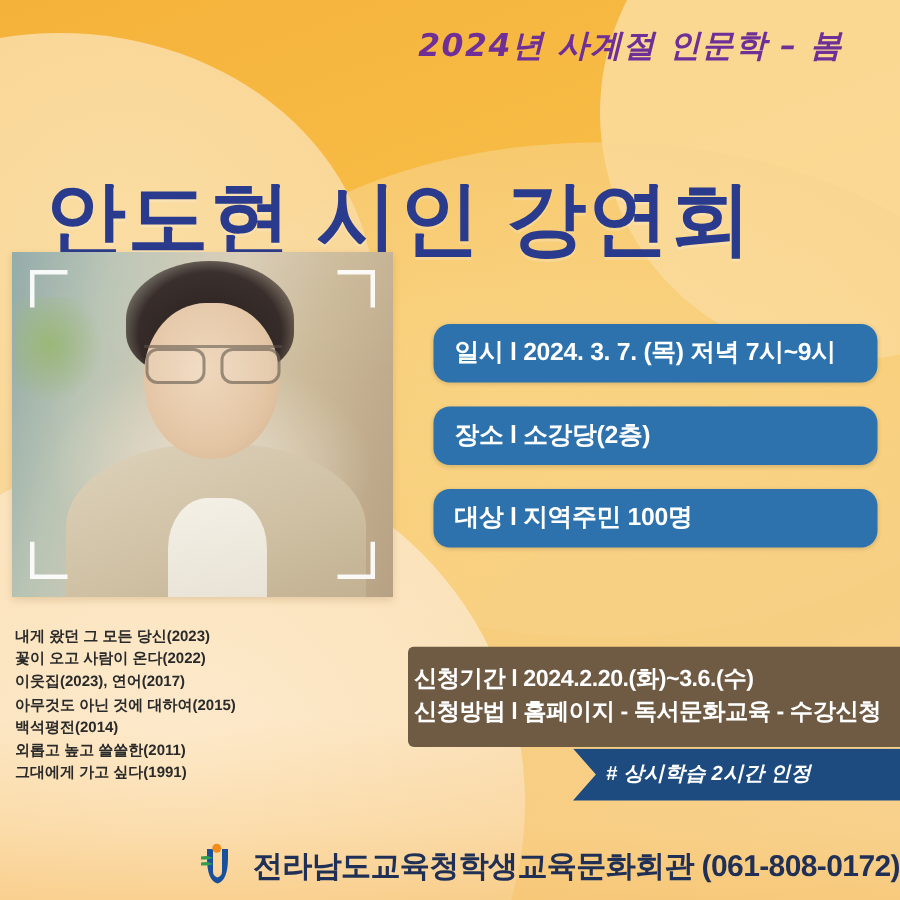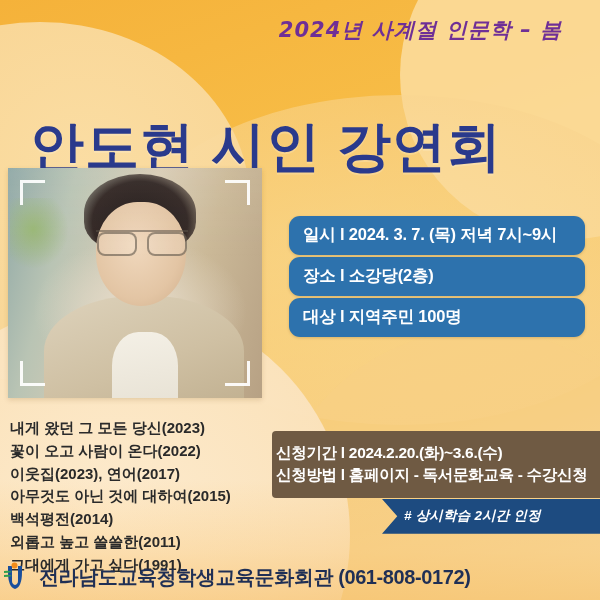--- a/index.html
+++ b/index.html
@@ -193,38 +193,38 @@
     position: absolute;
     left: 289px;
     top: 216px;
     width: 296px;
   }
   .pill {
     background: #2d72ad;
     color: #ffffff;
     border-radius: 11px;
     padding: 8px 14px 9px;
-    margin-bottom: 2px;
+    margin-bottom: 16px;
     font-size: 16.5px;
     font-weight: bold;
     letter-spacing: -0.2px;
     white-space: nowrap;
     box-shadow: 0 1px 3px rgba(60,40,10,.18);
   }
 
   
   .booklist {
     position: absolute;
     left: 10px;
     top: 417px;
     width: 270px;
   }
   .booklist li {
     list-style: none;
-    font-size: 15px;
+    font-size: 10px;
     font-weight: bold;
     color: #2a2a2a;
     line-height: 1.52;
     white-space: nowrap;
   }
   .booklist ul { margin: 0; padding: 0; }
 
   
   .regbox {
     position: absolute;
@@ -266,21 +266,21 @@
     letter-spacing: .2px;
   }
 
   
   .footer {
     position: absolute;
     left: 0; right: 0;
     bottom: 8px;
     display: flex;
     align-items: center;
-    justify-content: flex-start;
+    justify-content: flex-end;
     gap: 9px;
   }
   .logo {
     position: relative;
     width: 30px;
     height: 30px;
     flex: 0 0 auto;
   }
   .footer-text {
     font-size: 20px;

